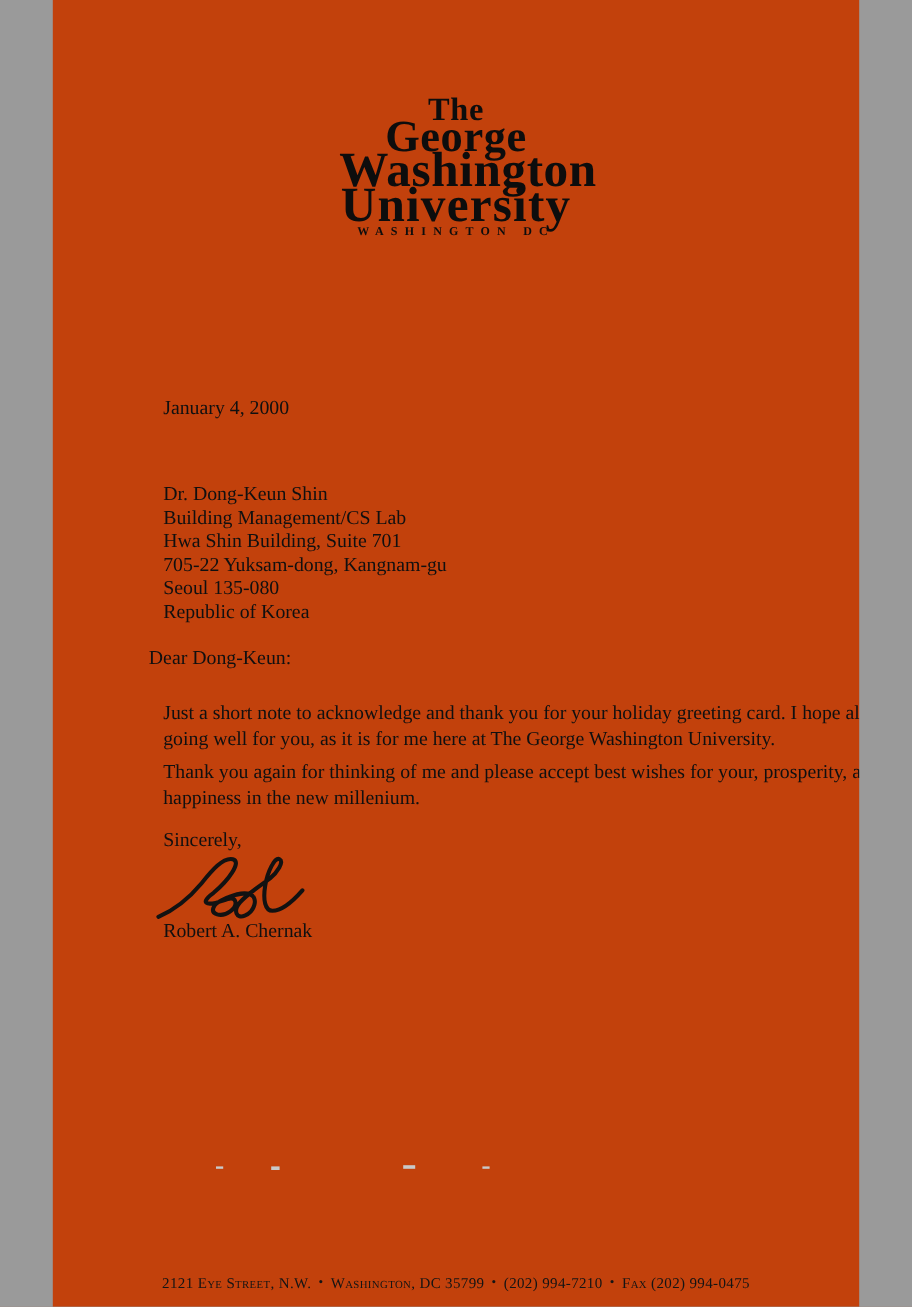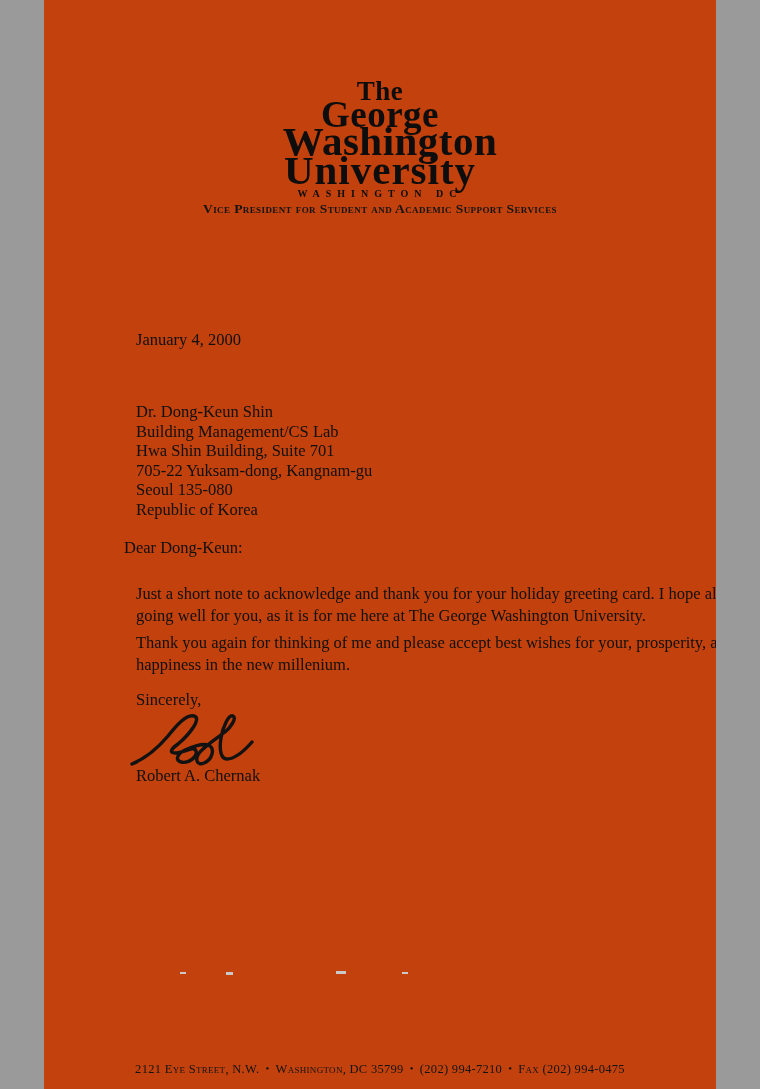--- a/index.html
+++ b/index.html
@@ -90,21 +90,20 @@
 <div class="page">
 
   <div class="logo">
     <div class="l1">The</div>
     <div class="l2">George</div>
     <div class="l3">Washington</div>
     <div class="l4">University</div>
     <div class="tagline">WASHINGTON DC</div>
   </div>
 
-  <div class="office-title">Vice President for Student and Academic Support Services</div>
 
   <div class="date body-text">January 4, 2000</div>
 
   <div class="address body-text">
     <div>Dr. Dong-Keun Shin</div>
     <div>Building Management/CS Lab</div>
     <div>Hwa Shin Building, Suite 701</div>
     <div>705-22 Yuksam-dong, Kangnam-gu</div>
     <div>Seoul 135-080</div>
     <div>Republic of Korea</div>

